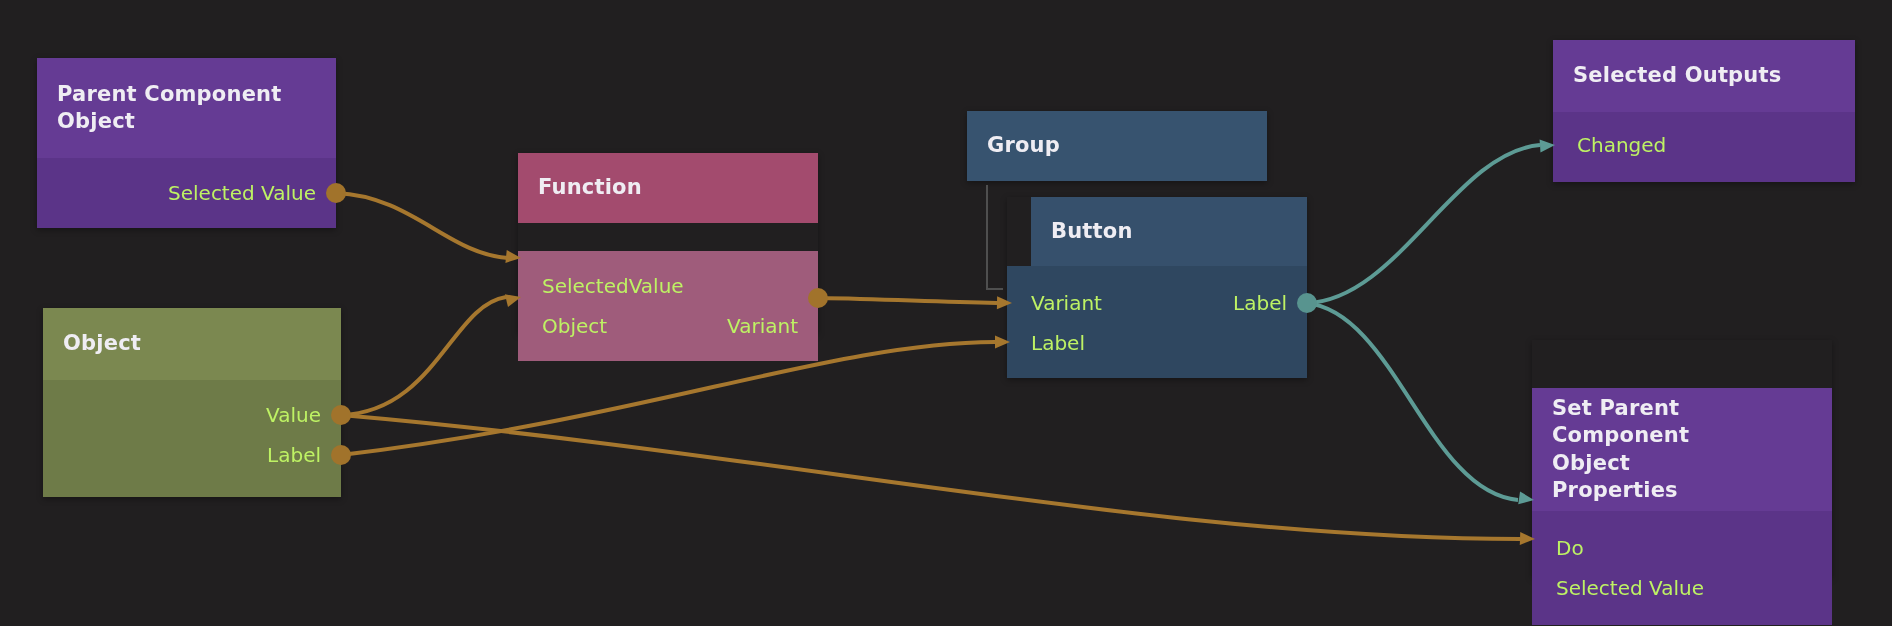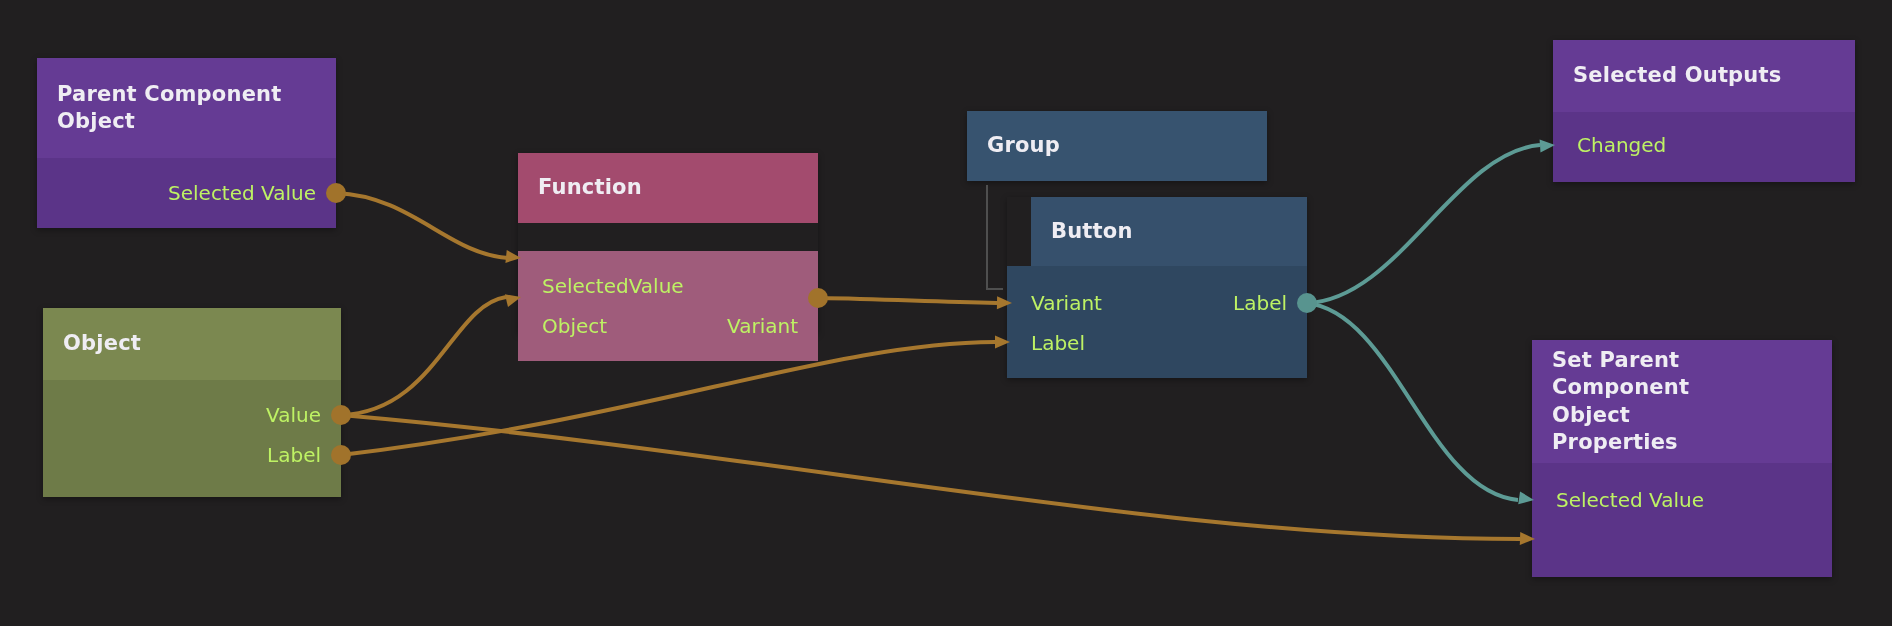--- a/index.html
+++ b/index.html
@@ -51,21 +51,21 @@
 
   #n-button{left:1007px;top:197px;width:300px;height:181px;}
   #n-button .node-header{height:69px;margin-left:24px;}
   #n-button .node-body{height:112px;padding-top:17px;}
 
   #n-compout{left:1553px;top:40px;width:302px;height:142px;}
   #n-compout .node-header{height:72px;}
   #n-compout .node-body{height:70px;padding-top:13px;}
 
   #n-setparent{left:1532px;top:340px;width:300px;height:237px;}
-  #n-setparent .node-header{height:123px;}
+  #n-setparent .node-header{height:123px;margin-top:48px;}
   #n-setparent .node-body{height:114px;padding-top:17px;}
   #n-setparent .node-title{max-width:205px;}
 
   .wires{position:absolute;left:0;top:0;width:1892px;height:626px;pointer-events:none;}
   .wire{fill:none;stroke-width:4;}
   .wire.orange{stroke:#a6772e;}
   .wire.teal{stroke:#5d9b95;}
   .arrow.orange{fill:#a6772e;stroke:none;}
   .arrow.teal{fill:#5d9b95;stroke:none;}
   .dot.orange{fill:#a1732b;}
@@ -148,20 +148,23 @@
       </div>
     </div>
   </div>
 
   <div class="node purple" id="n-setparent">
     <div class="node-header">
       <span class="node-title">Set Parent Component Object Properties</span>
     </div>
     <div class="node-body">
       <div class="port-row">
+        <span class="port-label">Do</span>
+      </div>
+      <div class="port-row">
         <span class="port-label">Selected Value</span>
       </div>
     </div>
   </div>
 
   <svg class="wires" viewBox="0 0 1892 626">
 
     <polyline class="hier" points="987,185 987,289 1003,289"></polyline>
 
     <path class="wire orange" d="M 336 193 C 412 196, 448 254, 508 258"></path>

